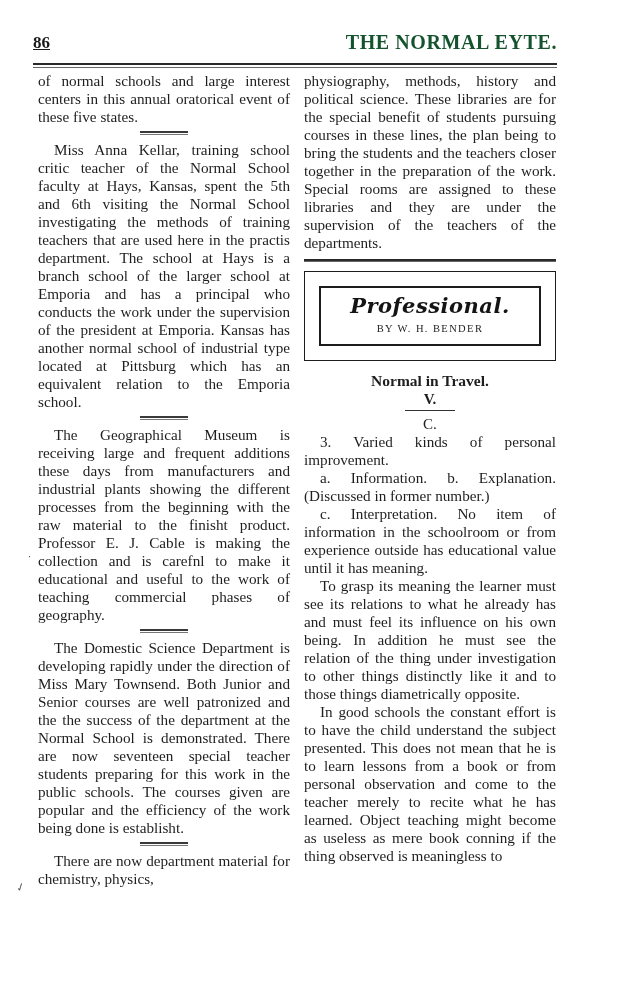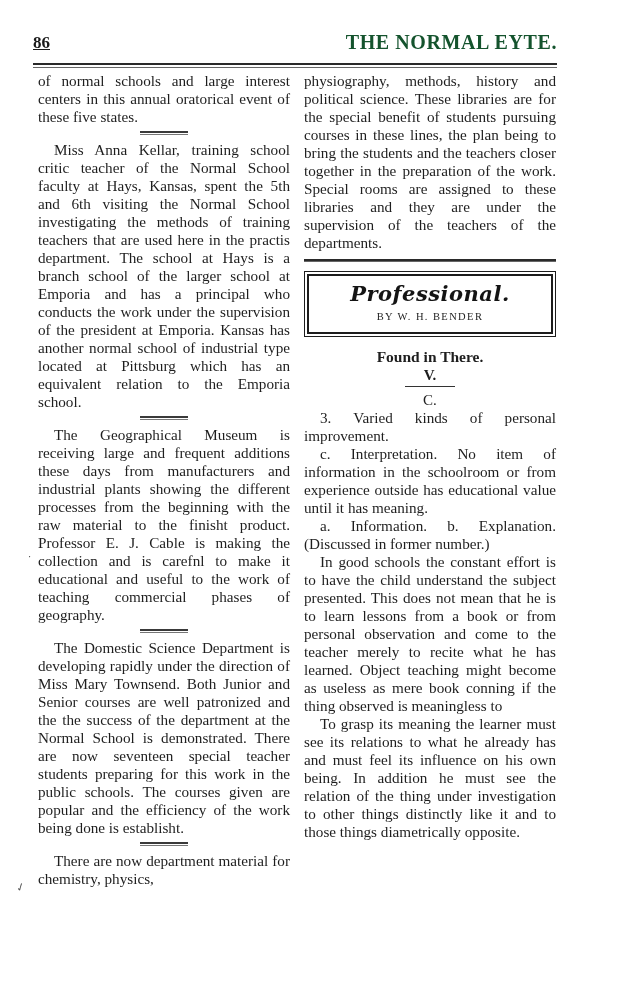--- a/index.html
+++ b/index.html
@@ -94,21 +94,21 @@
     }
     .section-rule {
       height: 3px;
       margin: 7px 0 9px 0;
       border-top: 2px solid #2a2a2a;
       border-bottom: 1px solid #666;
       box-sizing: border-box;
     }
     .dept-box {
       border: 1px solid #1c1c1c;
-      padding: 2px;
+      padding: 14px;
       margin-bottom: 10px;
     }
     .dept-box-inner {
       border: 2px solid #1c1c1c;
       height: 56px;
       text-align: center;
     }
     .dept-title {
       display: block;
       padding-top: 6px;
@@ -203,26 +203,26 @@
   <p class="para noindent">physiography, methods, history and political science. These libraries are for the special benefit of students pursuing courses in these lines, the plan being to bring the students and the teachers closer together in the preparation of the work. Special rooms are assigned to these libraries and they are under the supervision of the teachers of the departments.</p>
   <div class="section-rule"></div>
 
   <div class="dept-box">
     <div class="dept-box-inner">
       <span class="dept-title">Professional.</span>
       <span class="dept-byline">BY W. H. BENDER</span>
     </div>
   </div>
 
-  <p class="article-heading">Found in There.</p>
+  <p class="article-heading">Normal in Travel.</p>
   <p class="article-part">V.</p>
   <div class="separator thin"></div>
   <p class="subsection-letter">C.</p>
 
   <p class="para">3. Varied kinds of personal improvement.</p>
+  <p class="para">a. Information. b. Explanation. (Discussed in former number.)</p>
   <p class="para">c. Interpretation. No item of information in the schoolroom or from experience outside has educational value until it has meaning.</p>
-  <p class="para">a. Information. b. Explanation. (Discussed in former number.)</p>
+  <p class="para">To grasp its meaning the learner must see its relations to what he already has and must feel its influence on his own being. In addition he must see the relation of the thing under investigation to other things distinctly like it and to those things diametrically opposite.</p>
   <p class="para">In good schools the constant effort is to have the child understand the subject presented. This does not mean that he is to learn lessons from a book or from personal observation and come to the teacher merely to recite what he has learned. Object teaching might become as useless as mere book conning if the thing observed is meaningless to</p>
-  <p class="para">To grasp its meaning the learner must see its relations to what he already has and must feel its influence on his own being. In addition he must see the relation of the thing under investigation to other things distinctly like it and to those things diametrically opposite.</p>
 </div>
 
 <span class="margin-dot">·</span>
 <span class="margin-mark">✓</span>
 
 </body></html>

